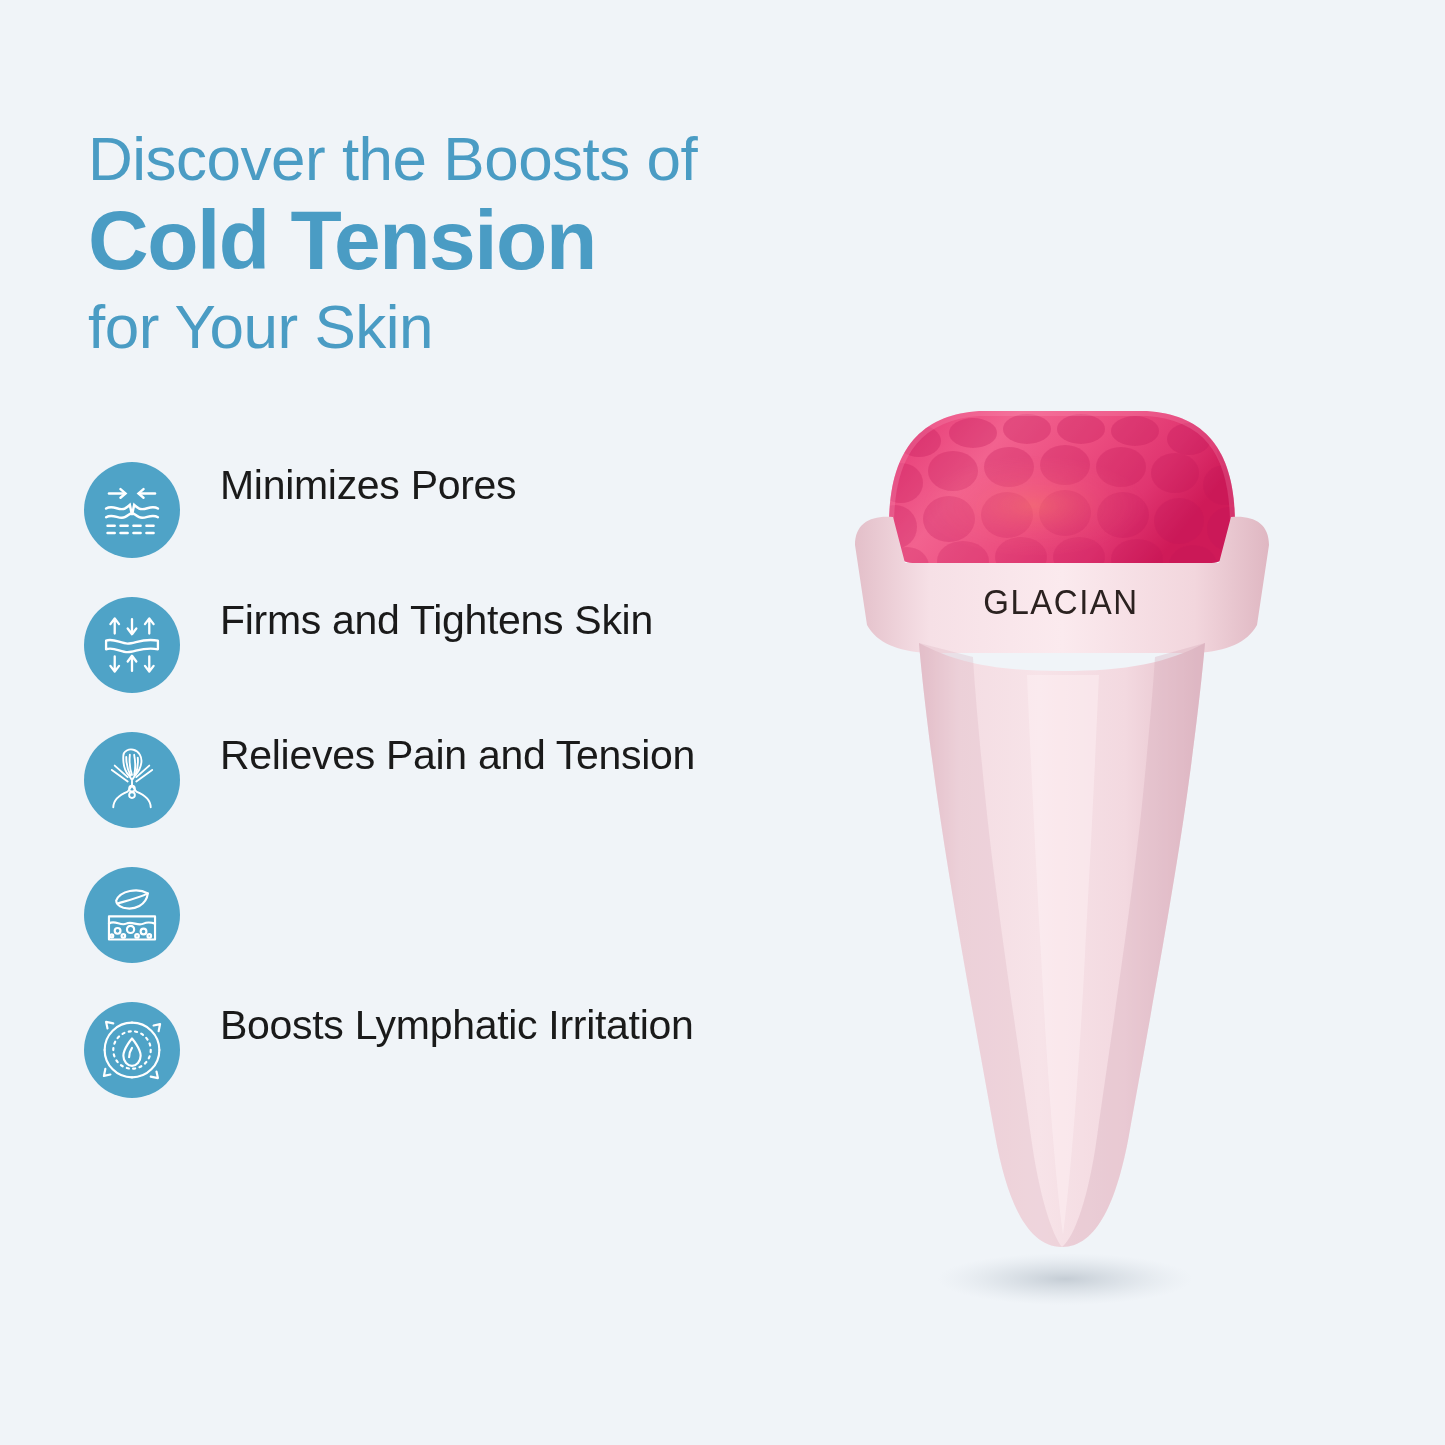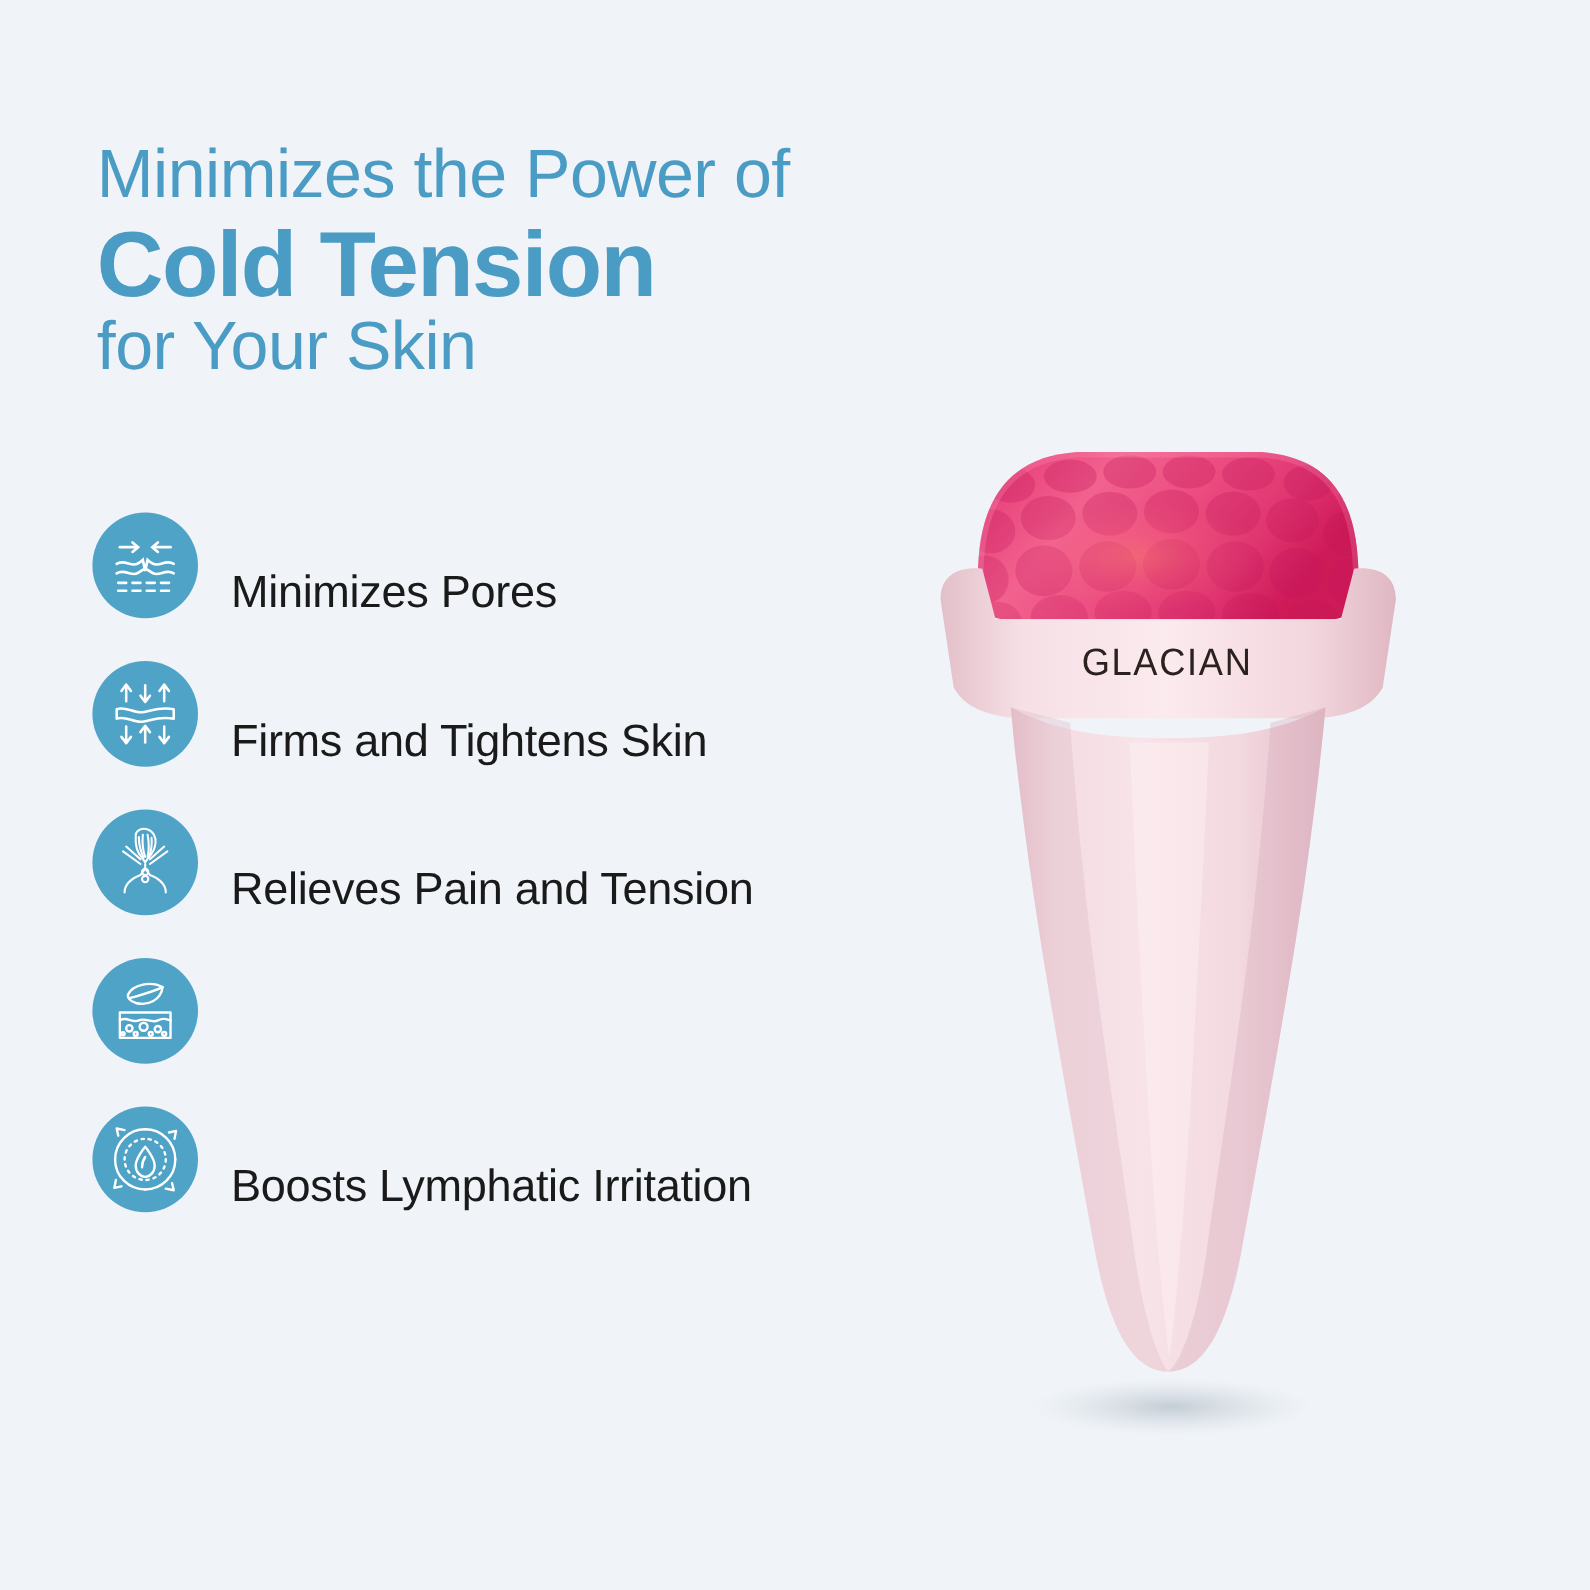--- a/index.html
+++ b/index.html
@@ -43,36 +43,37 @@
     font-weight: 700;
     letter-spacing: -1.5px;
     margin-top: 8px;
     white-space: nowrap;
   }
   .headline .line3 {
     display: block;
     font-size: 62px;
     font-weight: 400;
     letter-spacing: -0.5px;
-    margin-top: 2px;
+    margin-top: 14px;
     white-space: nowrap;
   }
 
   
   .features {
     position: absolute;
     left: 84px;
     top: 462px;
     width: 820px;
   }
   .feature-row {
     display: flex;
-    align-items: flex-end;
+    align-items: flex-start;
     height: 100px;
     margin-bottom: 35px;
+    gap: 10px;
   }
   .feature-row:last-child { margin-bottom: 0; }
 
   .feature-icon {
     width: 96px;
     height: 96px;
     border-radius: 50%;
     background: #4fa3c7;
     flex: 0 0 96px;
     display: flex;
@@ -116,21 +117,21 @@
     font-weight: 400;
     transform: scaleY(1.05);
   }
 </style>
 </head>
 <body>
 
 <div class="canvas">
 
   <div class="headline">
-    <span class="line1">Minimizes the Power of</span>
+    <span class="line1">Discover the Boosts of</span>
     <span class="line2">Cold Tension</span>
     <span class="line3">for Your Skin</span>
   </div>
 
   <div class="features">
 
     <div class="feature-row">
       <div class="feature-icon">
         <svg viewBox="0 0 100 100" fill="none" stroke="#ffffff" stroke-width="3.4" stroke-linecap="round">
           <path d="M18 27 H40"></path>

